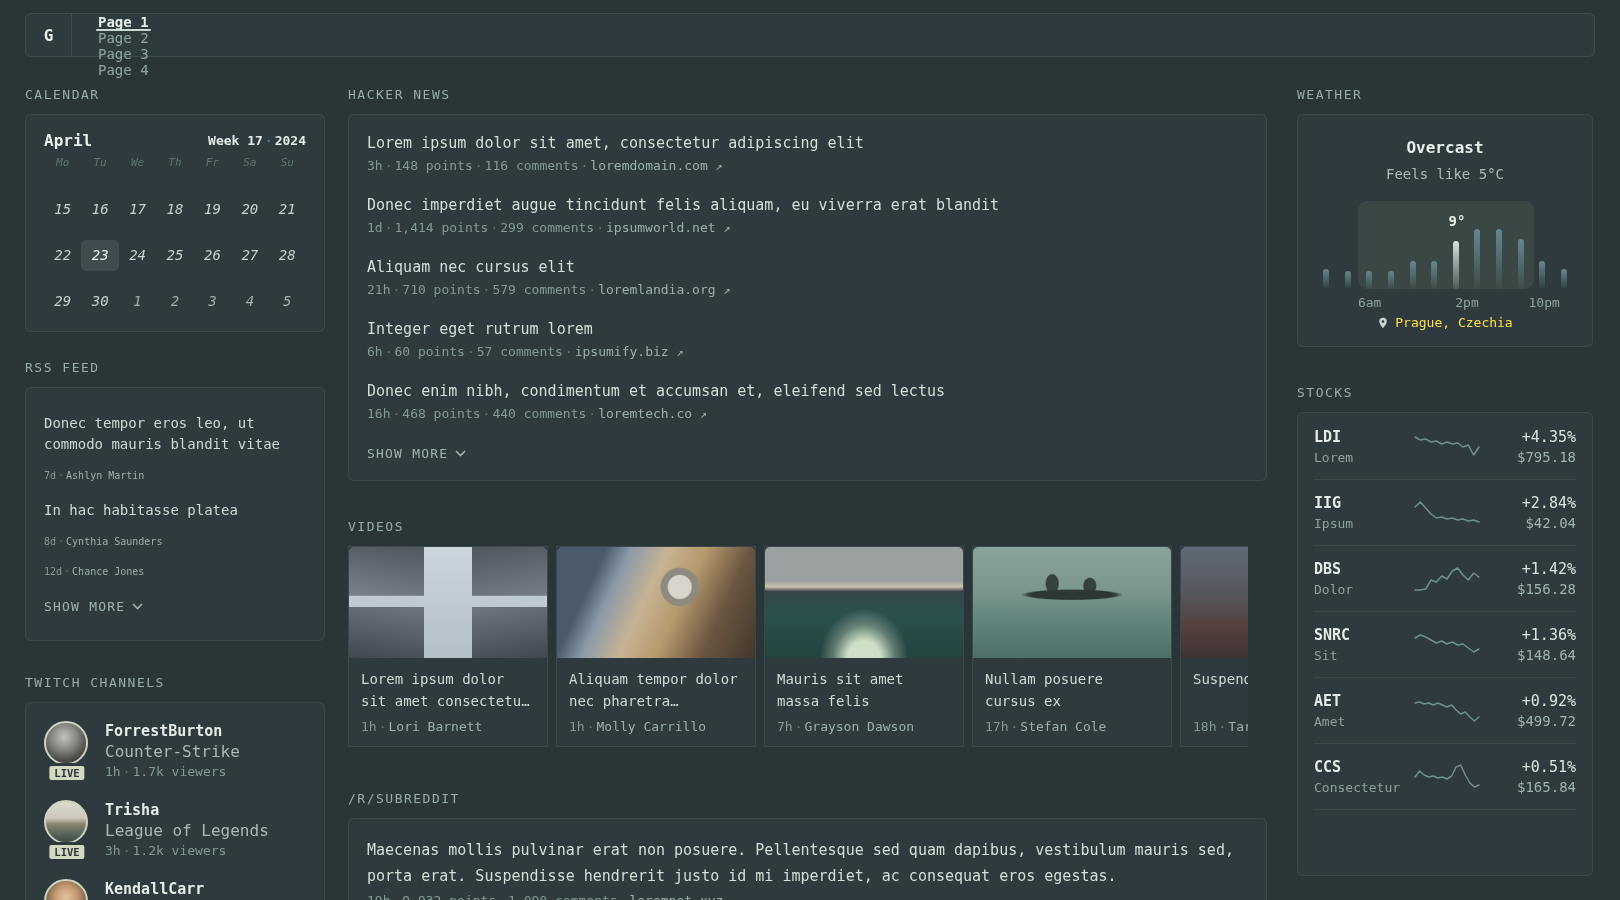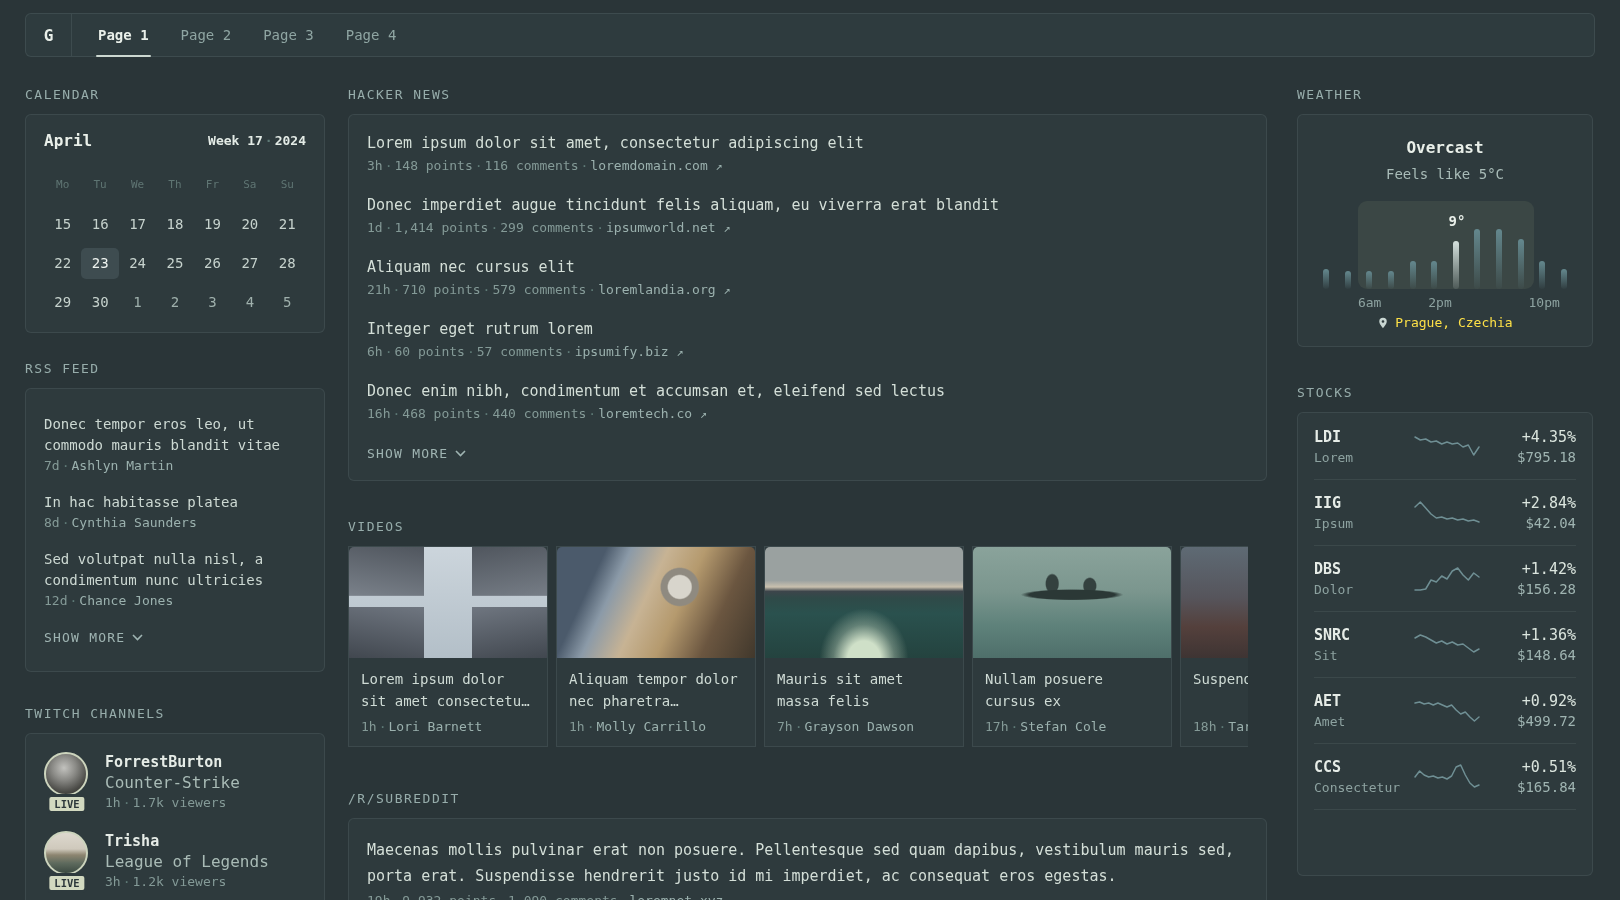--- a/index.html
+++ b/index.html
@@ -14,21 +14,21 @@
   
   .navbar {
     height:44px; background:#2e3b3e; border:1px solid rgba(154,178,174,0.14);
     border-radius:6px; display:flex; align-items:stretch;
   }
   .nav-logo {
     width:46px; display:flex; align-items:center; justify-content:center;
     color:#e9efe9; font-weight:bold; font-size:16px;
     border-right:1px solid rgba(154,178,174,0.14);
   }
-  .nav-tabs { display:flex; align-items:stretch; margin-left:10px; }
+  .nav-tabs { display:flex; align-items:stretch; margin-left:10px;flex-direction:column; }
   .nav-tab {
     position:relative; display:flex; align-items:center; padding:0 16px;
     font-size:14px; color:#8fa5a2; cursor:pointer;
   }
   .nav-tab.active { color:#e9efe9; font-weight:bold; }
   .nav-tab.active::after {
     content:""; position:absolute; left:14px; right:14px; bottom:-1px;
     height:2px; background:#ccd8d1; border-radius:2px;
   }
 
@@ -52,34 +52,34 @@
     display:inline-flex; align-items:center; gap:7px; font-size:13px;
     color:#9fb4b2; letter-spacing:1.2px; cursor:pointer;
   }
   .chev { width:11px; height:7px; stroke:#9fb4b2; fill:none; stroke-width:1.6; }
 
   
   .cal-card { padding:16px 18px 14px 18px; margin-bottom:28px; }
   .cal-head { display:flex; justify-content:space-between; align-items:center; }
   .cal-month { font-size:16px; font-weight:bold; color:#e9efe9; }
   .cal-week { font-size:13px; font-weight:bold; color:#e3ebe6; }
-  .cal-grid { display:grid; grid-template-columns:repeat(7,1fr); margin-top:24px; row-gap:8px; }
+  .cal-grid { display:grid; grid-template-columns:repeat(7,1fr); margin-top:2px; row-gap:15px;font-style:italic; }
   .cal-dow { text-align:center; font-size:11px; color:#5f7573; padding:4px 0 10px 0; }
   .cal-day {
     text-align:center; font-size:14px; color:#c6d2cd; height:31px; line-height:31px;
     border-radius:5px; cursor:pointer;
   }
   .cal-day.other { color:#9fb0ac; }
   .cal-day.selected { background:#3e4c50; color:#eef3ef; }
 
   
   .rss-card { padding:25px 18px; margin-bottom:34px; }
   .rss-item { margin-bottom:19px; }
   .rss-title { font-size:14px; line-height:21px; color:#cdd9d3; cursor:pointer; }
-  .rss-meta { font-size:13px; margin-top:2px; }
+  .rss-meta { font-size:10px; margin-top:15px; }
 
   
   .tw-card { padding:18px; }
   .tw-row { display:flex; gap:15px; margin-bottom:17px; cursor:pointer; }
   .tw-avatar-wrap { position:relative; width:46px; flex:none; height:62px; }
   .tw-avatar {
     width:44px; height:44px; border-radius:50%;
     border:2px solid #ccd4bd;
   }
   .av-1 { background:radial-gradient(circle at 45% 35%, #c2c2be 0%, #8a8a86 35%, #4a4a46 70%, #232323 100%); }
@@ -229,21 +229,20 @@
       <div class="card rss-card">
         <div class="rss-item">
           <div class="rss-title">Donec tempor eros leo, ut commodo mauris blandit vitae</div>
           <div class="rss-meta muted"><span>7d</span><span class="dot">·</span><span class="linkish">Ashlyn Martin</span></div>
         </div>
         <div class="rss-item">
           <div class="rss-title">In hac habitasse platea</div>
           <div class="rss-meta muted"><span>8d</span><span class="dot">·</span><span class="linkish">Cynthia Saunders</span></div>
         </div>
         <div class="rss-item">
-          <div class="rss-title">Sed volutpat nulla nisl, a condimentum nunc ultricies</div>
           <div class="rss-meta muted"><span>12d</span><span class="dot">·</span><span class="linkish">Chance Jones</span></div>
         </div>
         <div class="show-more">
           <span>SHOW MORE</span>
           <svg class="chev" viewBox="0 0 11 7">
               <polyline points="1,1 5.5,5.5 10,1"></polyline>
             </svg>
         </div>
       </div>
 
@@ -379,21 +378,21 @@
               <div class="w-bar" style="height: 60px;"></div>
               <div class="w-bar" style="height: 60px;"></div>
               <div class="w-bar" style="height: 50px;"></div>
               <div class="w-bar" style="height: 28px;"></div>
               <div class="w-bar" style="height: 20px;"></div>
             </div>
           <div class="w-now" id="w-now" style="left: 136.909px;">9°</div>
         </div>
         <div class="w-axis" id="w-axis">
             <span style="left: 49.6364px;">6am</span>
-            <span style="left: 120px;">2pm</span>
+            <span style="left: 147px;">2pm</span>
             <span style="left: 224.182px;">10pm</span>
           </div>
         <div class="w-loc">
           <svg class="pin" viewBox="0 0 24 24">
               <path d="M12 1.5a7.5 7.5 0 0 0-7.5 7.5c0 5.25 7.5 13.5 7.5 13.5s7.5-8.25 7.5-13.5A7.5 7.5 0 0 0 12 1.5zm0 10.2A2.7 2.7 0 1 1 12 6.3a2.7 2.7 0 0 1 0 5.4z"></path>
             </svg>
           <span>Prague, Czechia</span>
         </div>
       </div>
 

